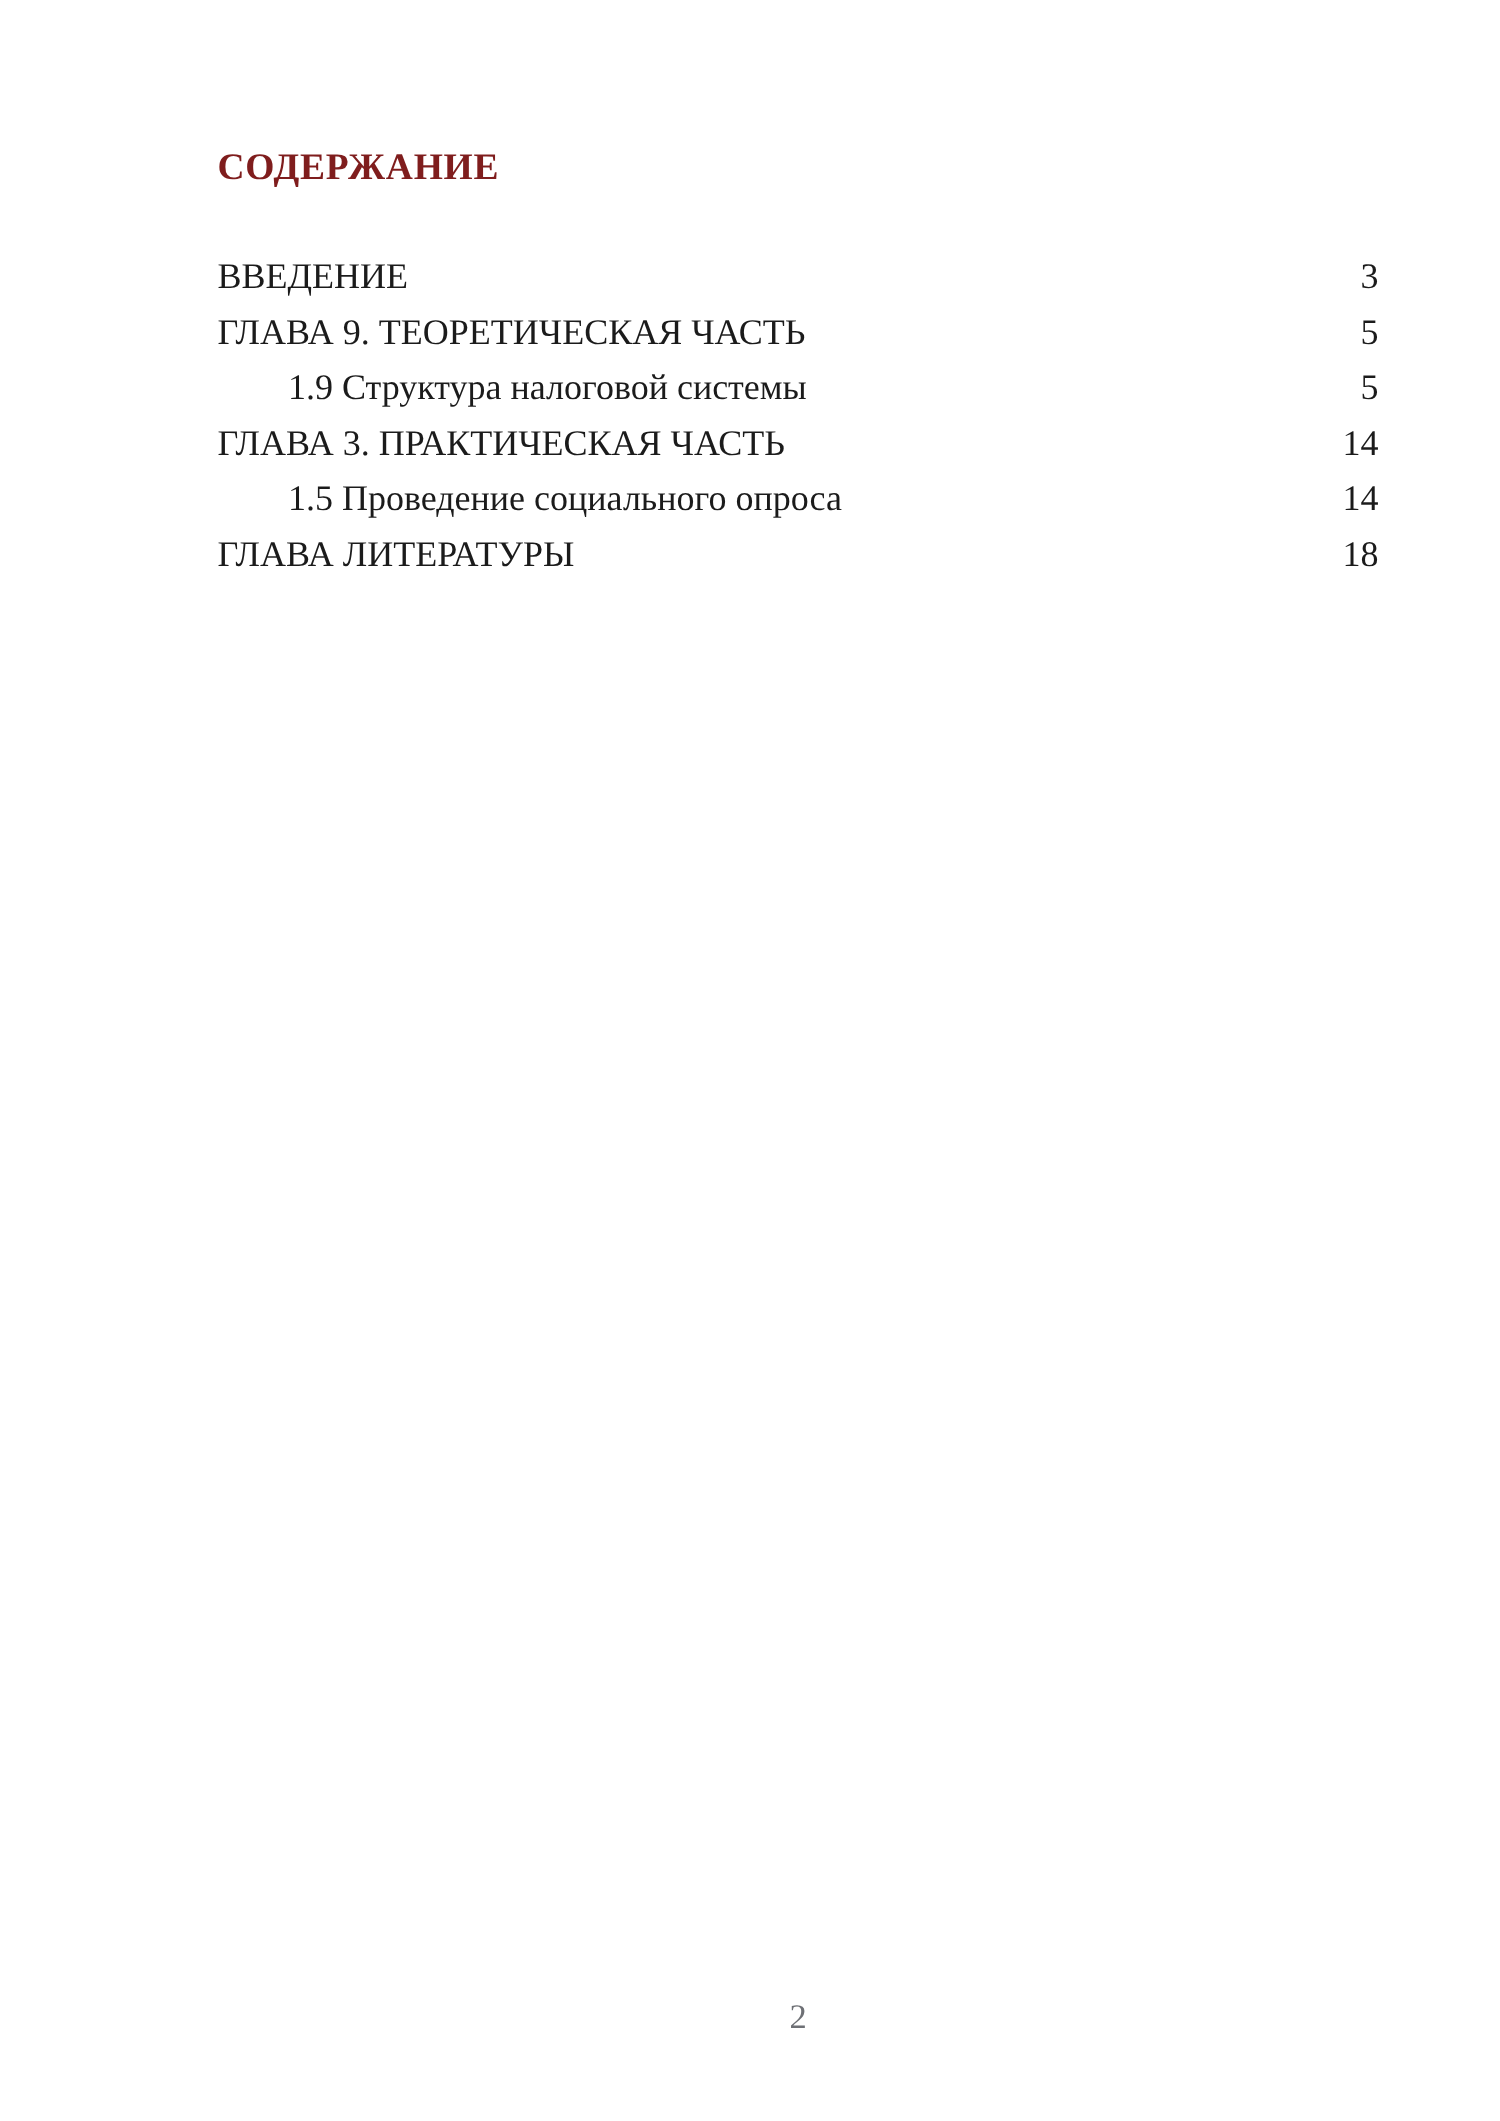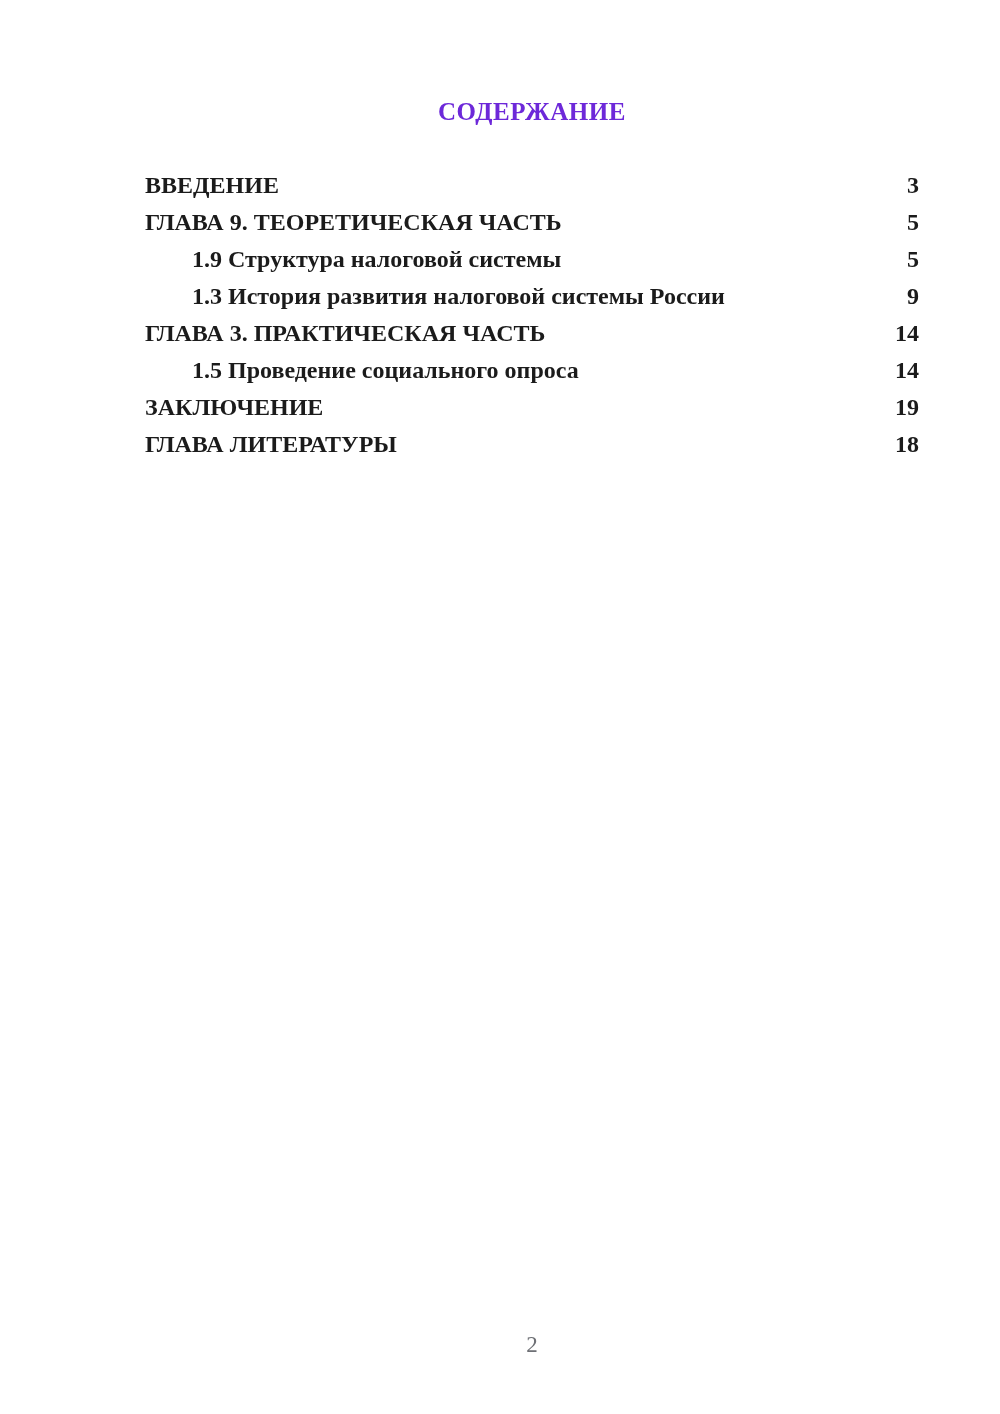--- a/index.html
+++ b/index.html
@@ -16,39 +16,37 @@
     font-family: "Liberation Serif", "DejaVu Serif", serif;
     color: #1b1b1b;
   }
   .content {
     position: absolute;
     left: 145px;
     top: 93px;
     width: 774px;
   }
   .doc-title {
-    text-align: center;
     font-weight: bold;
     font-size: 25px;
     line-height: 37px;
     letter-spacing: 0.5px;
-    color: #6d28d9;
+    color: #7f1d1d;
     margin: 0 0 37px 0;
   }
   .toc-list {
     margin: 0;
     padding: 0;
   }
   .toc-row {
     display: flex;
     align-items: flex-end;
     font-size: 24px;
     line-height: 37px;
     white-space: nowrap;
-    font-weight: bold;
   }
   .toc-label {
     flex: 1 1 auto;
     overflow: hidden;
   }
   .toc-row.sub .toc-label {
     padding-left: 47px;
   }
   .toc-page {
     flex: 0 0 auto;
@@ -85,41 +83,33 @@
         <span class="toc-label">ГЛАВА 9. ТЕОРЕТИЧЕСКАЯ ЧАСТЬ</span>
         <span class="toc-page">5</span>
       </div>
 
       <div class="toc-row sub">
         <span class="toc-label">1.9 Структура налоговой системы</span>
         <span class="toc-page">5</span>
       </div>
 
 
-      <div class="toc-row sub">
-        <span class="toc-label">1.3 История развития налоговой системы России</span>
-        <span class="toc-page">9</span>
-      </div>
 
 
       <div class="toc-row">
         <span class="toc-label">ГЛАВА 3. ПРАКТИЧЕСКАЯ ЧАСТЬ</span>
         <span class="toc-page">14</span>
       </div>
 
       <div class="toc-row sub">
         <span class="toc-label">1.5 Проведение социального опроса</span>
         <span class="toc-page">14</span>
       </div>
 
 
-      <div class="toc-row">
-        <span class="toc-label">ЗАКЛЮЧЕНИЕ</span>
-        <span class="toc-page">19</span>
-      </div>
 
       <div class="toc-row">
         <span class="toc-label">ГЛАВА ЛИТЕРАТУРЫ</span>
         <span class="toc-page">18</span>
       </div>
 
     </div>
   </div>
 
   <div class="footer">2</div>

